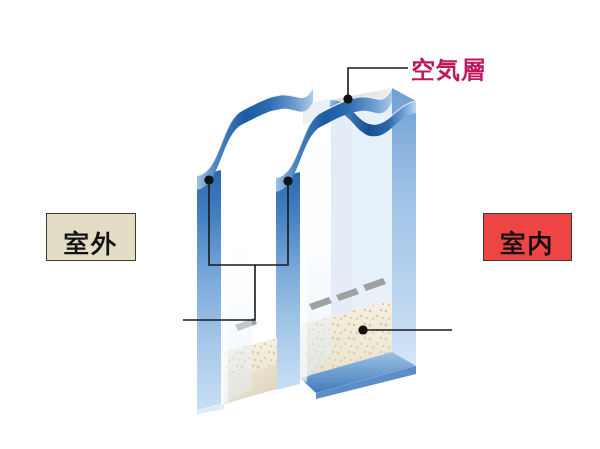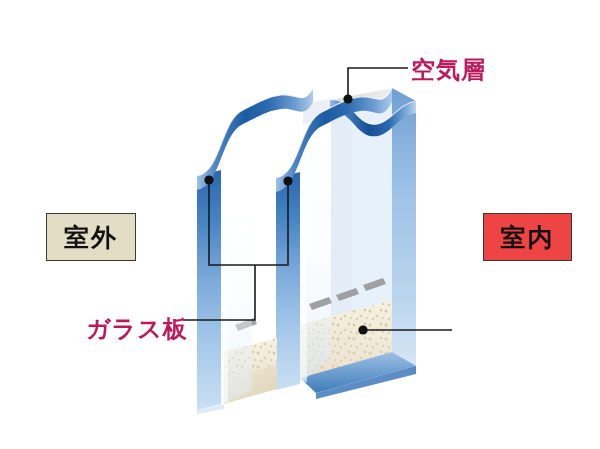--- a/index.html
+++ b/index.html
@@ -22,21 +22,21 @@
     left: 0;
     top: 0;
     width: 600px;
     height: 449px;
   }
   .region-label {
     position: absolute;
     box-sizing: border-box;
     border: 1.5px solid #3a3a33;
     display: flex;
-    align-items: center;
+    align-items: flex-end;
     justify-content: center;
     font-size: 25px;
     font-weight: 600;
     letter-spacing: 2px;
     color: #111111;
     font-family: "DejaVu Sans", "Liberation Sans", sans-serif;
   }
   #label-outdoor {
     left: 46px;
     top: 213px;
@@ -276,16 +276,15 @@
   <div class="region-label" id="label-outdoor">
     <span>室外</span>
   </div>
 
   <div class="region-label" id="label-indoor">
     <span>室内</span>
   </div>
 
   <div class="callout-text" id="callout-air">空気層</div>
 
-  <div class="callout-text" id="callout-glass">ガラス板</div>
 
 
 </div>
 
 </body></html>

